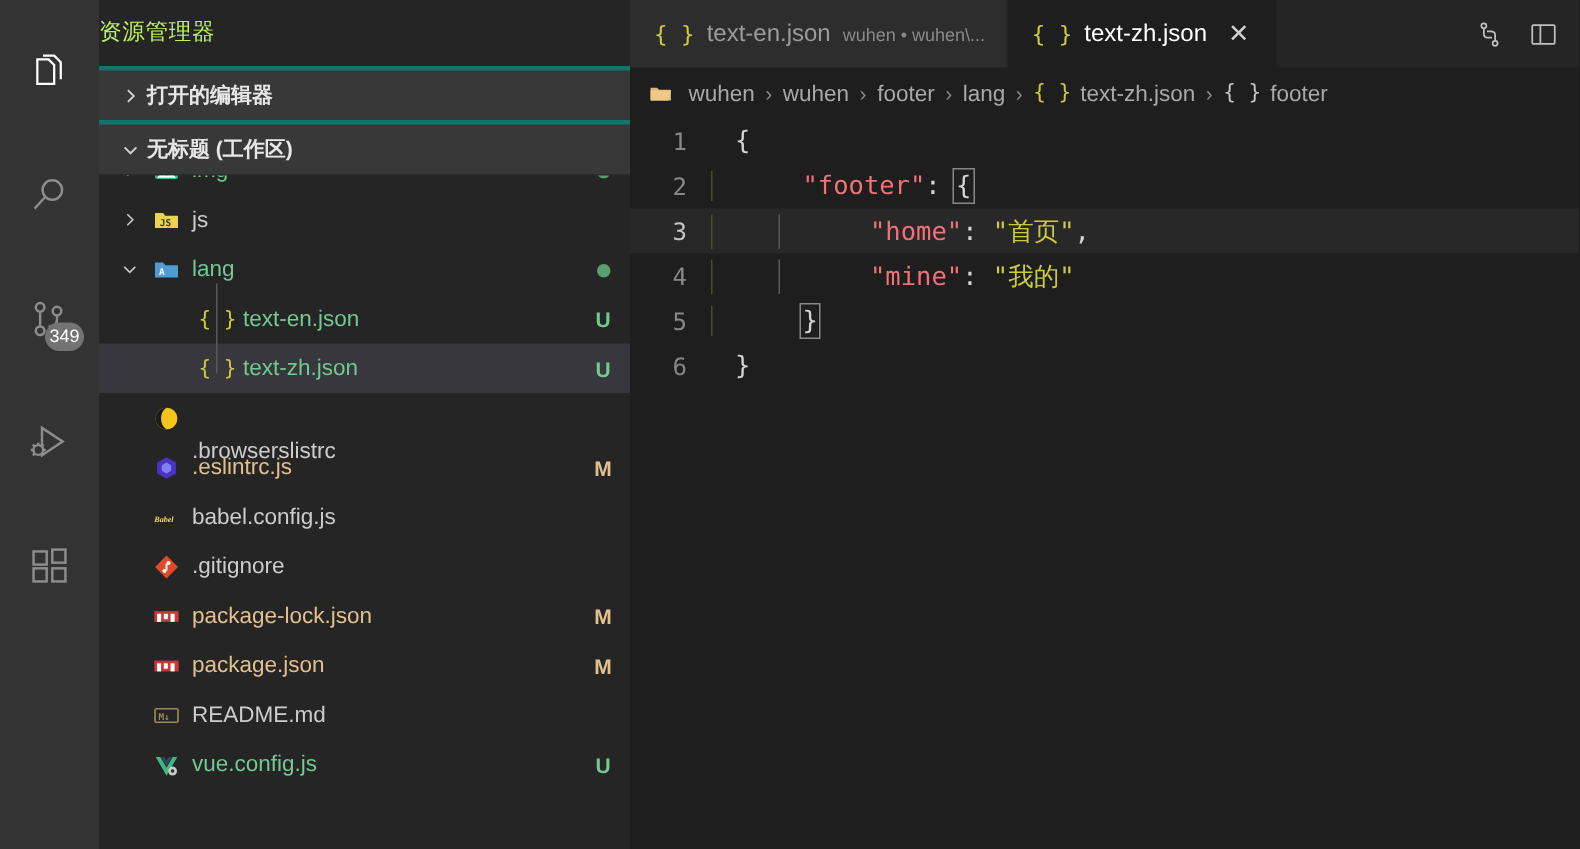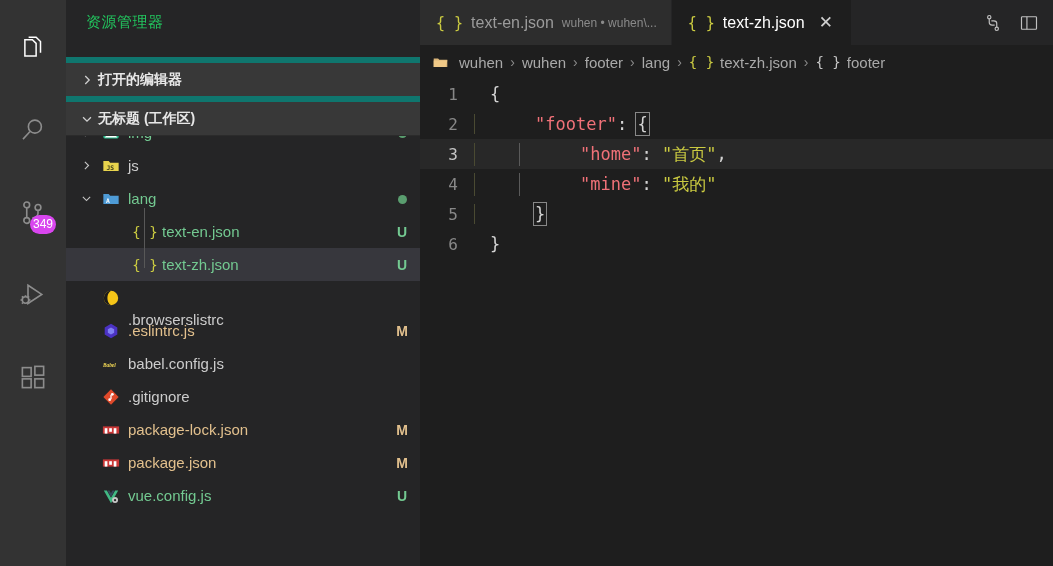--- a/index.html
+++ b/index.html
@@ -21,41 +21,41 @@
     width:66px;height:82px;display:flex;align-items:center;justify-content:center;
     position:relative;cursor:pointer;
   }
   .act-item.active::before{
     content:"";position:absolute;left:0;top:0;bottom:0;width:2px;background:#ffffff;
     opacity:0;
   }
   .act-item svg{display:block;}
   .badge{
     position:absolute;right:10px;bottom:20px;
-    background:#d946ef;color:#ffffff;font-size:12px;line-height:18px;
+    background:#737373;color:#ffffff;font-size:12px;line-height:18px;
     min-width:19px;height:19px;border-radius:10px;text-align:center;
     font-family:"Liberation Sans",sans-serif;font-weight:400;
     padding:0 3px;box-sizing:border-box;
   }
 
   
   .sidebar{
     width:354px;flex:0 0 354px;background:#252526;
     display:flex;flex-direction:column;position:relative;overflow:hidden;
   }
   .sb-title{
-    height:57px;line-height:44px;padding-left:20px;
-    font-size:15px;color:#22c55e;letter-spacing:.5px;
+    height:44px;line-height:44px;
+    font-size:15px;color:#bef264;letter-spacing:.5px;
     background:#252526;
   }
   .sb-section{
     height:33px;line-height:33px;background:#383838;
     display:flex;align-items:center;padding-left:10px;
     font-size:14px;font-weight:bold;color:#e7e7e7;cursor:pointer;
-    border-top:6px solid #0f766e;
+    border-top:3px solid #0f766e;
   }
   .twisty{
     width:22px;flex:0 0 22px;display:flex;align-items:center;justify-content:center;
     color:#cfcfcf;
   }
   .twisty svg{display:block}
   .sb-tree{
     flex:1 1 auto;background:#252526;overflow:hidden;position:relative;
     border-top:1px solid #2b2b2b;
   }
@@ -363,20 +363,32 @@
             <span class="ficon">
               <svg class="ic" viewBox="0 0 20 20">
                 <rect x="1" y="6" width="18" height="8" fill="#cb3837"></rect>
                 <rect x="3" y="8" width="3" height="6" fill="#fff"></rect>
                 <rect x="8" y="8" width="3" height="4" fill="#fff"></rect>
                 <rect x="13" y="8" width="3" height="6" fill="#fff"></rect>
               </svg>
             </span>
             <span class="label" style="color: rgb(226, 192, 141);">package.json</span>
             <span class="deco" style="color: rgb(226, 192, 141);">M</span>
+          </div>
+          <div class="row">
+            <span class="ind" style="width: 8px;"></span>
+            <span class="chev"></span>
+            <span class="ficon">
+              <svg class="ic" viewBox="0 0 20 20">
+                <rect x="1.5" y="5" width="17" height="10" rx="1" fill="none" stroke="#9a8b5a" stroke-width="1.2"></rect>
+                <text x="4" y="13" font-size="7" font-family="monospace" font-weight="bold" fill="#9a8b5a">M↓</text>
+              </svg>
+            </span>
+            <span class="label" style="color: rgb(204, 204, 204);">README.md</span>
+            <span class="deco"></span>
           </div>
           <div class="row">
             <span class="ind" style="width: 8px;"></span>
             <span class="chev"></span>
             <span class="ficon">
               <svg class="ic" viewBox="0 0 20 20">
                 <path d="M2 4h3.4L10 12l4.6-8H18l-8 14z" fill="#41b883"></path>
                 <path d="M6 4h2.4L10 7l1.6-3H14l-4 7z" fill="#35495e"></path>
                 <circle cx="14.5" cy="14.5" r="3.3" fill="#c8c8c8"></circle>
                 <circle cx="14.5" cy="14.5" r="1.3" fill="#2a2a2a"></circle>

